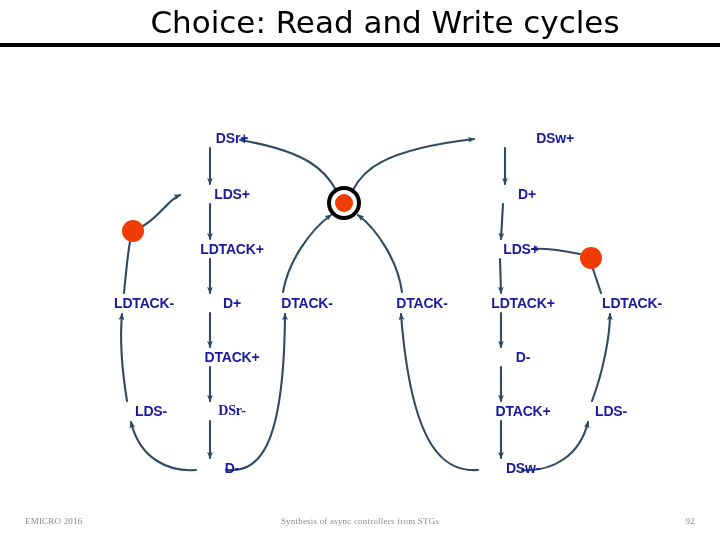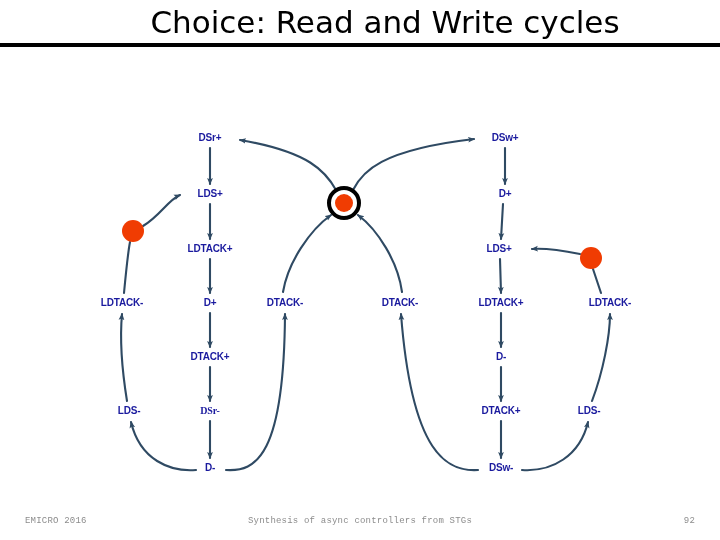--- a/index.html
+++ b/index.html
@@ -46,31 +46,32 @@
   #stg-canvas {
     position: absolute;
     left: 0;
     top: 0;
     width: 720px;
     height: 540px;
   }
   .stg-label {
     position: absolute;
     font-family: "Liberation Sans", sans-serif;
-    font-size: 10px;
+    font-size: 14px;
     font-weight: 700;
     color: #1a1a9e;
     white-space: nowrap;
     transform: translate(-50%, -50%);
     line-height: 1;
     letter-spacing: -0.2px;
+    margin-left: 22px;
   }
   #footer-left, #footer-center, #footer-right {
     position: absolute;
-    font-family: Liberation Mono, monospace;
+    font-family: Liberation Serif, serif;
     font-size: 9px;
     color: #8c8c8c;
     white-space: nowrap;
     top: 516px;
     letter-spacing: 0.2px;
   }
   #footer-left { left: 25px; }
   #footer-center { left: 50%; transform: translateX(-50%); }
   #footer-right { right: 25px; }
 </style>
@@ -149,21 +150,21 @@
     <div class="stg-label" style="left:210px; top:194px;">LDS+</div>
     <div class="stg-label" style="left:210px; top:249px;">LDTACK+</div>
     <div class="stg-label" style="left:210px; top:303px;">D+</div>
     <div class="stg-label" style="left:210px; top:357px;">DTACK+</div>
     <div class="stg-label" style="left:210px; top:411px;font-family:Liberation Serif, serif;">DSr-</div>
     <div class="stg-label" style="left:210px; top:468px;">D-</div>
     <div class="stg-label" style="left:122px; top:303px;">LDTACK-</div>
     <div class="stg-label" style="left:129px; top:411px;">LDS-</div>
     <div class="stg-label" style="left:285px; top:303px;">DTACK-</div>
     <div class="stg-label" style="left:400px; top:303px;">DTACK-</div>
-    <div class="stg-label" style="left:505px; top:138px;">DSw+</div>
+    <div class="stg-label" style="left:533px; top:138px;">DSw+</div>
     <div class="stg-label" style="left:505px; top:194px;">D+</div>
     <div class="stg-label" style="left:499px; top:249px;">LDS+</div>
     <div class="stg-label" style="left:501px; top:303px;">LDTACK+</div>
     <div class="stg-label" style="left:501px; top:357px;">D-</div>
     <div class="stg-label" style="left:501px; top:411px;">DTACK+</div>
     <div class="stg-label" style="left:501px; top:468px;text-align:center;">DSw-</div>
     <div class="stg-label" style="left:610px; top:303px;">LDTACK-</div>
     <div class="stg-label" style="left:589px; top:411px;">LDS-</div>
   </div>
 

